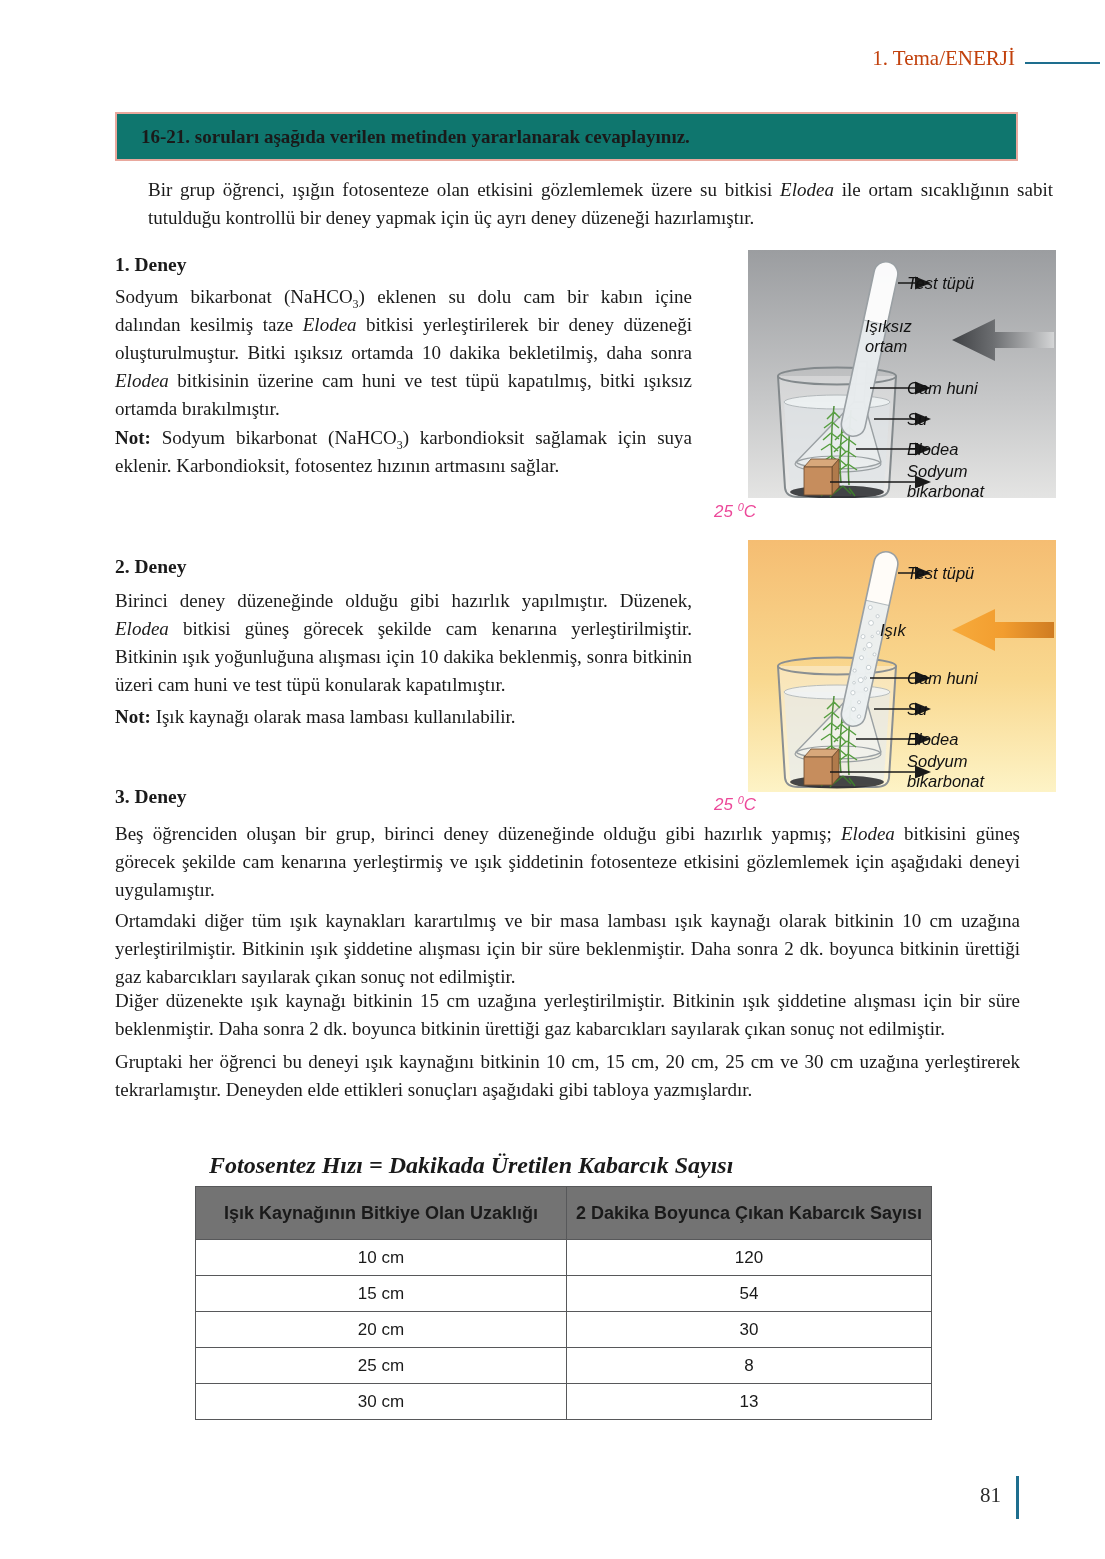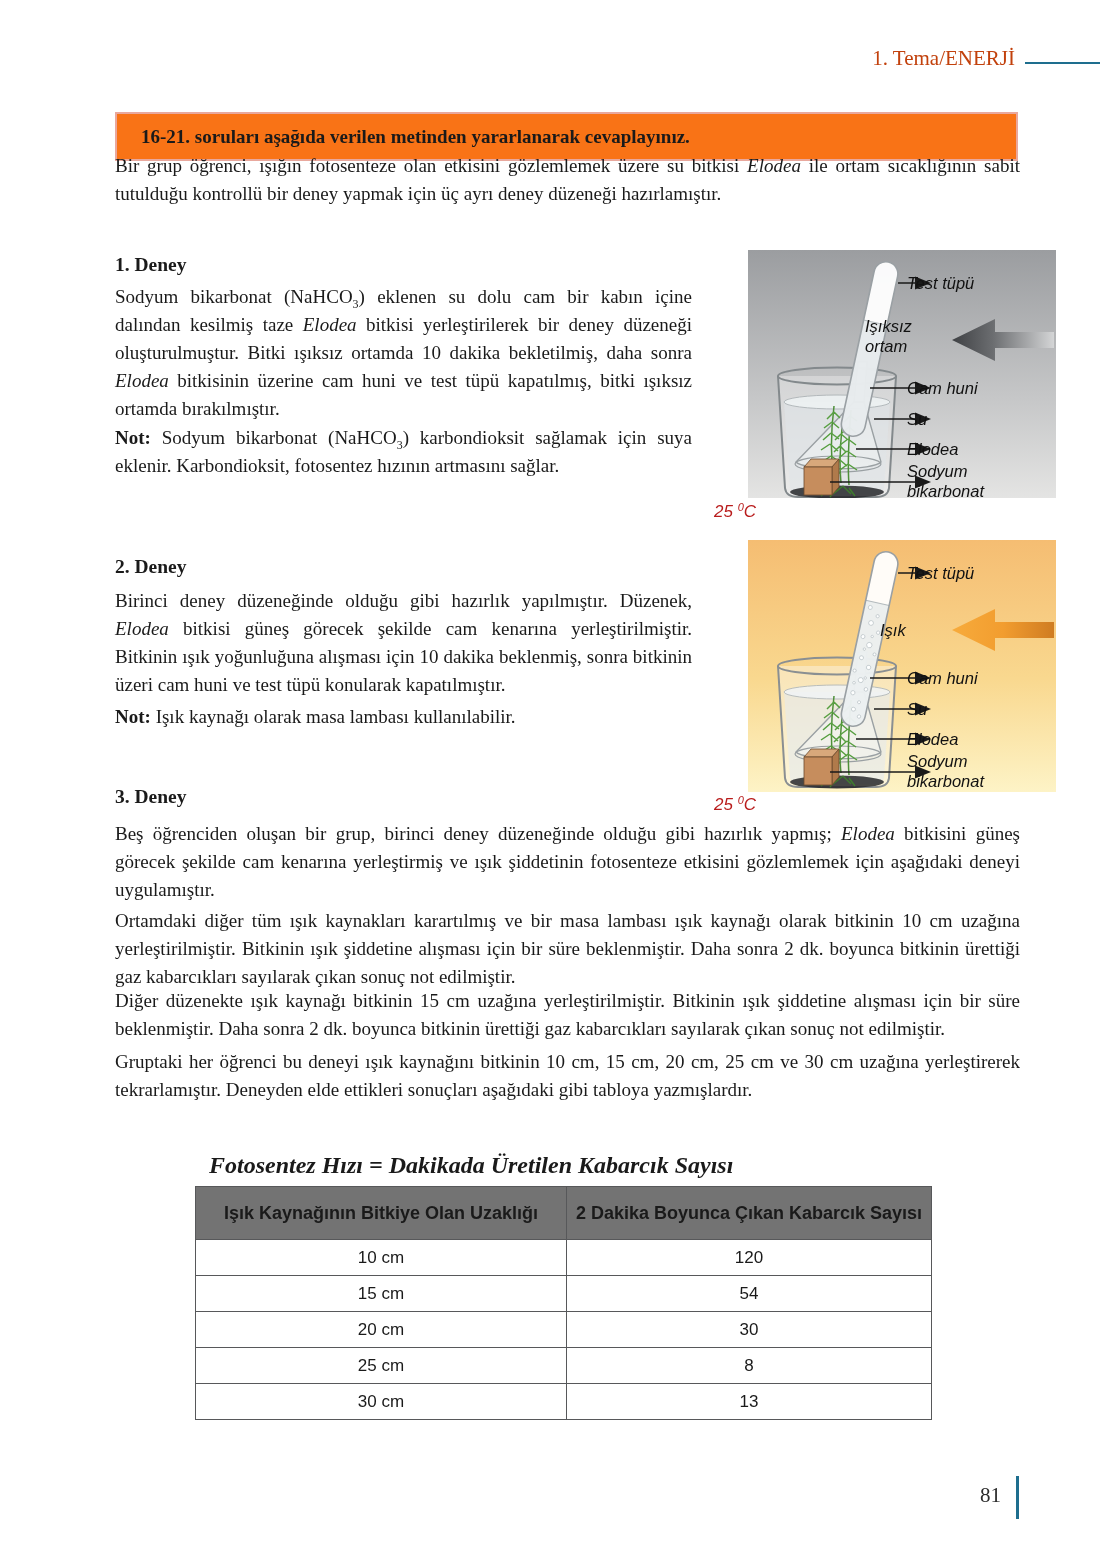--- a/index.html
+++ b/index.html
@@ -6,41 +6,41 @@
   .page{position:relative;width:1105px;height:1559px;background:#ffffff;overflow:hidden;
         font-family:"Liberation Serif",serif;color:#1a1a1a;}
 
   
   .header-title{position:absolute;top:46px;right:90px;font-size:21px;color:#c2410c;
                 font-family:"Liberation Serif",serif;}
   .header-rule{position:absolute;top:62px;right:5px;width:75px;height:2px;background:#1e6e8e;}
 
   
   .instruction-box{position:absolute;left:115px;top:112px;width:903px;height:49px;
-        box-sizing:border-box;border:2px solid #e9a89d;background:#f97316;
+        box-sizing:border-box;border:2px solid #e9a89d;background:#0f766e;
         display:flex;align-items:center;padding-left:24px;}
   .instruction-box span{font-weight:bold;font-size:19px;}
 
   
   .para{position:absolute;margin:0;font-size:19px;line-height:28px;text-align:justify;}
   .w-full{width:905px;left:115px;}
   .w-col{width:577px;left:115px;}
   .deney-heading{position:absolute;left:115px;margin:0;font-size:19.5px;font-weight:bold;
         font-family:"Liberation Serif",serif;}
   .para i{font-style:italic;}
   .para sub{font-size:12px;line-height:0;}
   .para b{font-weight:bold;}
 
   
   .diagram{position:absolute;left:712px;width:308px;padding-left:36px;}
   .diagram svg{display:block;}
   .dlabel{position:absolute;font-family:"Liberation Sans",sans-serif;font-style:italic;
         font-size:16.5px;line-height:20px;color:#111;}
   .temp{position:absolute;font-family:"Liberation Sans",sans-serif;font-style:italic;
-        font-size:17px;color:#b91c1c;}
+        font-size:17px;color:#ec4899;}
   .temp sup{font-size:11px;line-height:0;vertical-align:6px;}
 
   
   .caption{position:absolute;left:209px;top:1152px;margin:0;font-size:24px;font-weight:bold;
         font-style:italic;font-family:"Liberation Serif",serif;}
   table.results{position:absolute;left:195px;top:1186px;width:737px;border-collapse:collapse;
         font-family:"Liberation Sans",sans-serif;}
   table.results th{background:#737373;font-size:18px;font-weight:bold;color:#1a1a1a;
         height:50px;border:1.5px solid #57585a;text-align:center;}
   table.results td{height:33px;font-size:17px;color:#1a1a1a;border:1.5px solid #57585a;
@@ -56,21 +56,21 @@
 
 <div class="page">
 
   <span class="header-title">1. Tema/ENERJİ</span>
   <span class="header-rule"></span>
 
   <div class="instruction-box">
     <span>16-21. soruları aşağıda verilen metinden yararlanarak cevaplayınız.</span>
   </div>
 
-  <p class="para w-full" style="top:152px;"><span>Bir grup öğrenci, ışığın fotosenteze olan etkisini gözlemlemek üzere su bitkisi </span><i>Elodea</i><span> ile ortam sıcaklığının sabit tutulduğu kontrollü bir deney yapmak için üç ayrı deney düzeneği hazırlamıştır.</span></p>
+  <p class="para w-full" style="top:176px;margin-left:33px;"><span>Bir grup öğrenci, ışığın fotosenteze olan etkisini gözlemlemek üzere su bitkisi </span><i>Elodea</i><span> ile ortam sıcaklığının sabit tutulduğu kontrollü bir deney yapmak için üç ayrı deney düzeneği hazırlamıştır.</span></p>
 
   <h3 class="deney-heading" style="top:254px;">1. Deney</h3>
   <p class="para w-col" style="top:283px;"><span>Sodyum bikarbonat (NaHCO</span><sub>3</sub><span>) eklenen su dolu cam bir kabın içine dalından kesilmiş taze </span><i>Elodea</i><span> bitkisi yerleştirilerek bir deney düzeneği oluşturulmuştur. Bitki ışıksız ortamda 10 dakika bekletilmiş, daha sonra </span><i>Elodea</i><span> bitkisinin üzerine cam huni ve test tüpü kapatılmış, bitki ışıksız ortamda bırakılmıştır.</span></p>
   <p class="para w-col" style="top:424px;"><b>Not:</b><span> Sodyum bikarbonat (NaHCO</span><sub>3</sub><span>) karbondioksit sağlamak için suya eklenir. Karbondioksit, fotosentez hızının artmasını sağlar.</span></p>
 
   <div class="diagram" style="top:250px;height:248px;">
     <svg width="308" height="248" viewBox="0 0 308 248">
       <defs>
         <linearGradient id="bg1" x1="0" y1="0" x2="0" y2="1">
           <stop offset="0" stop-color="#9b9da0"></stop>

